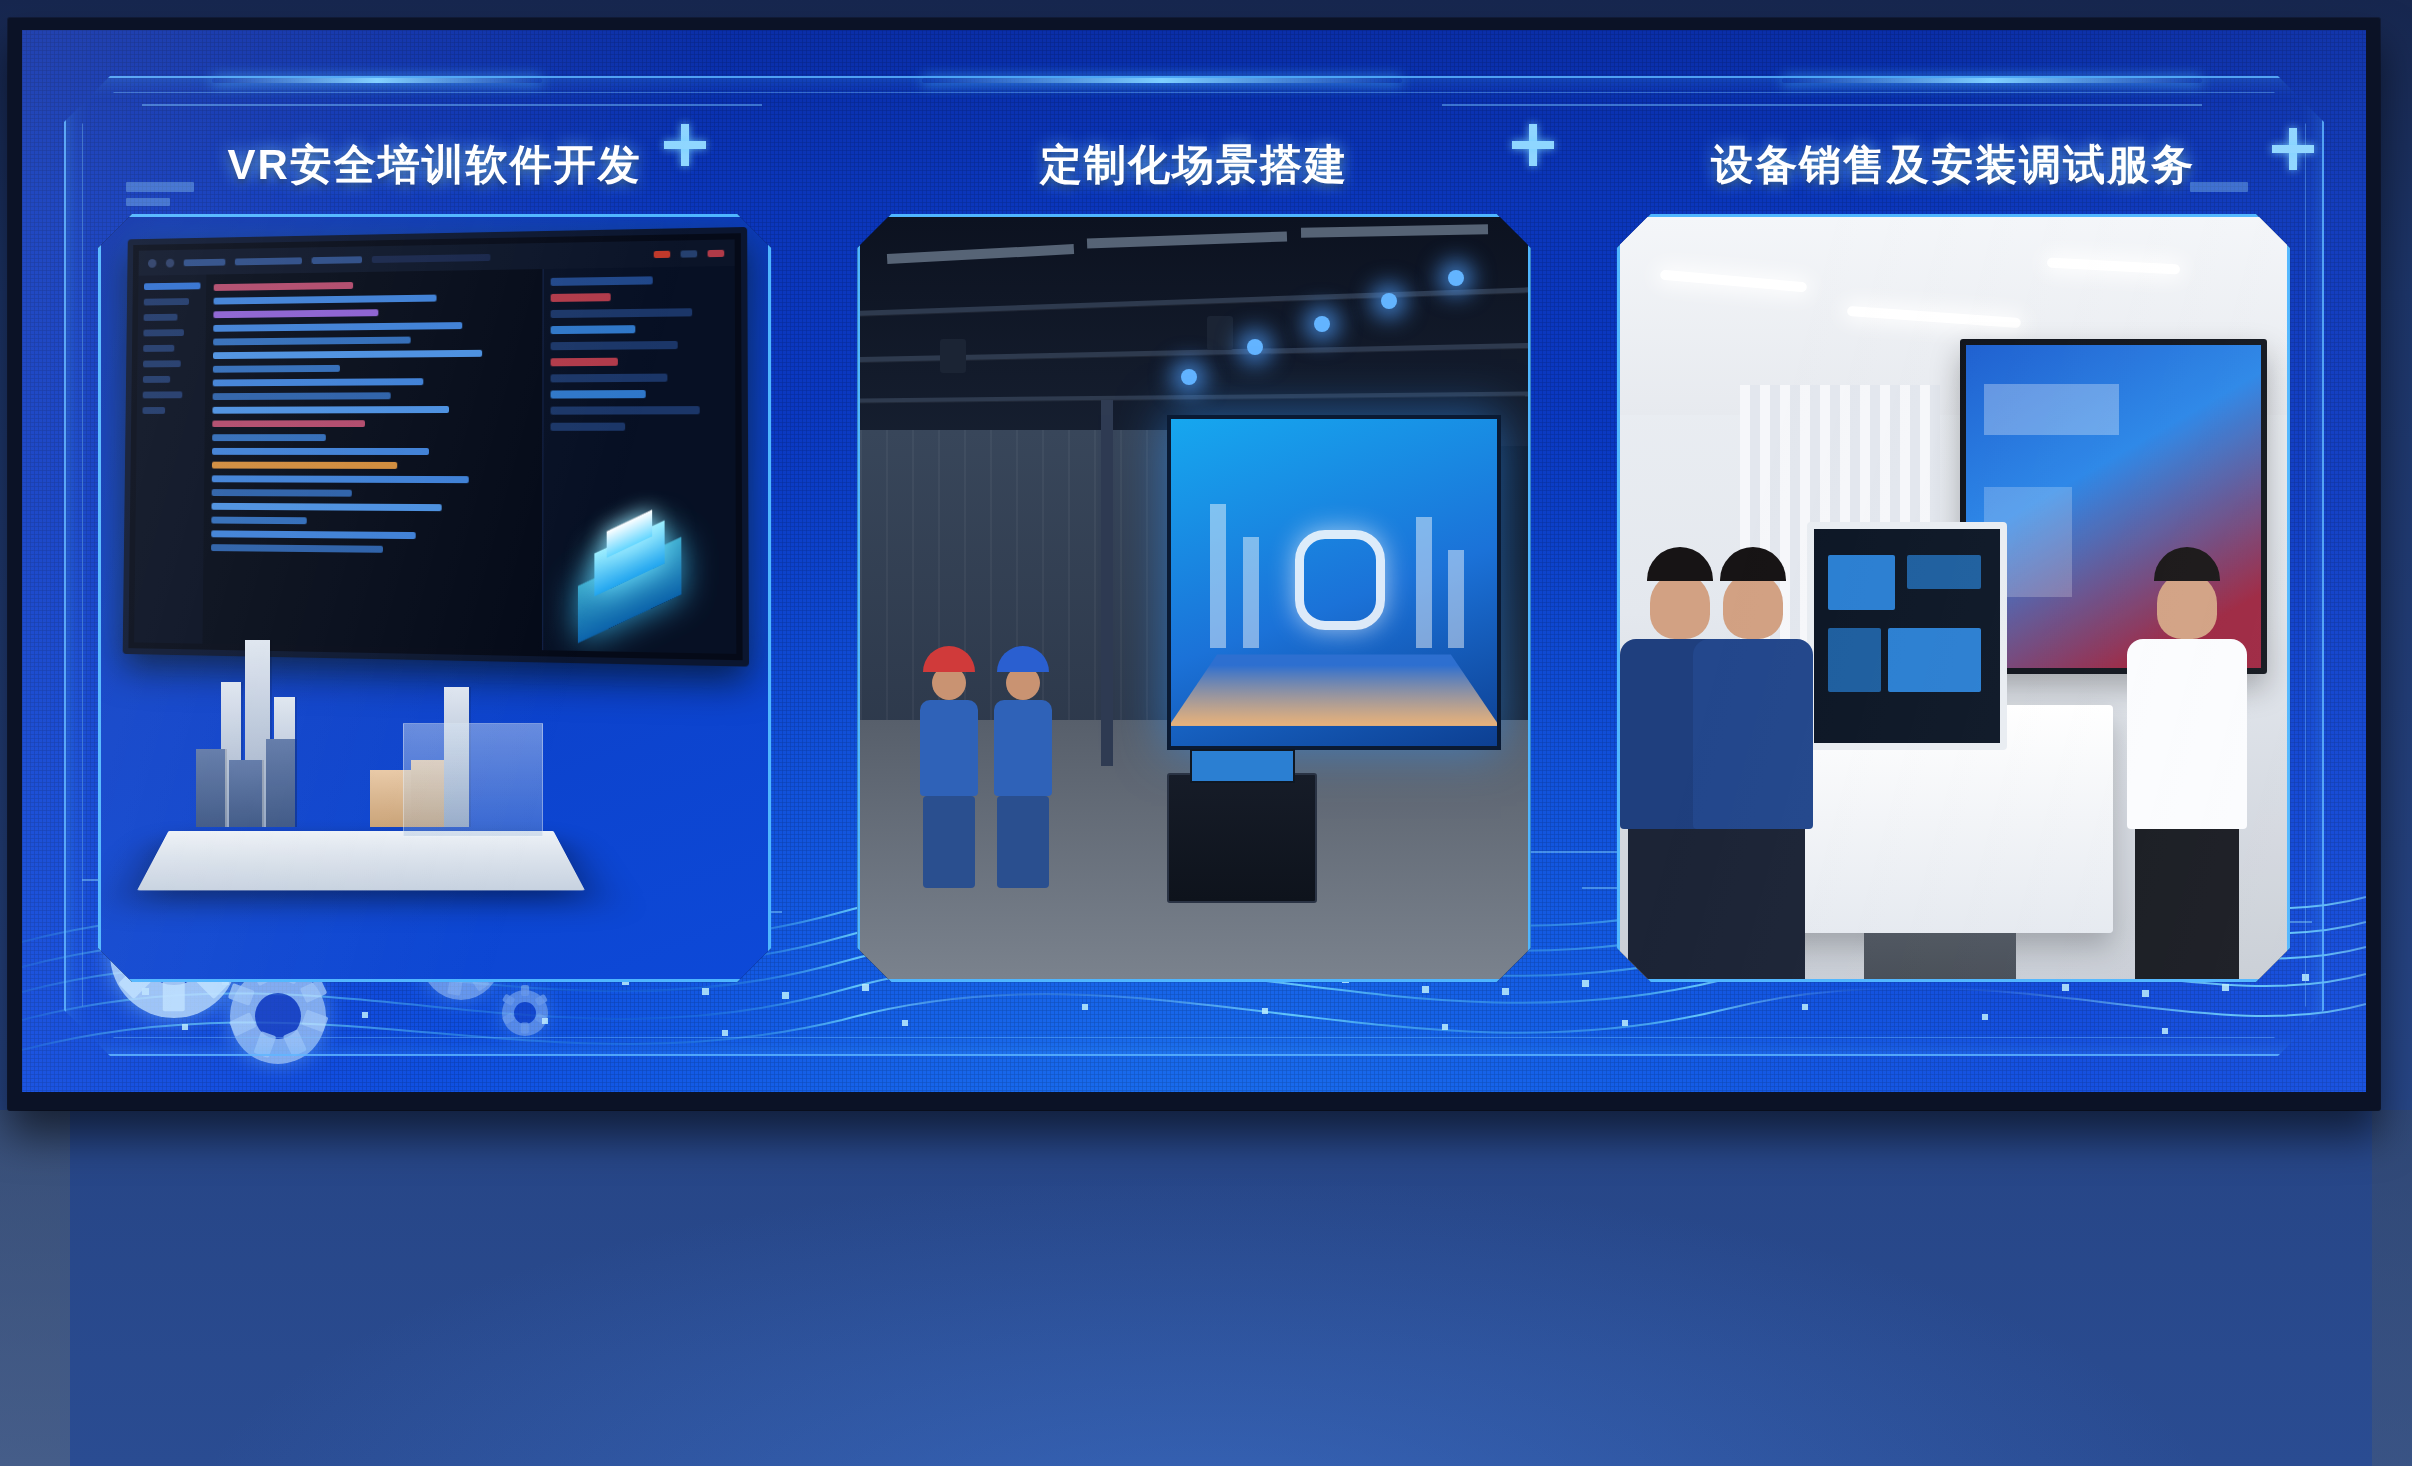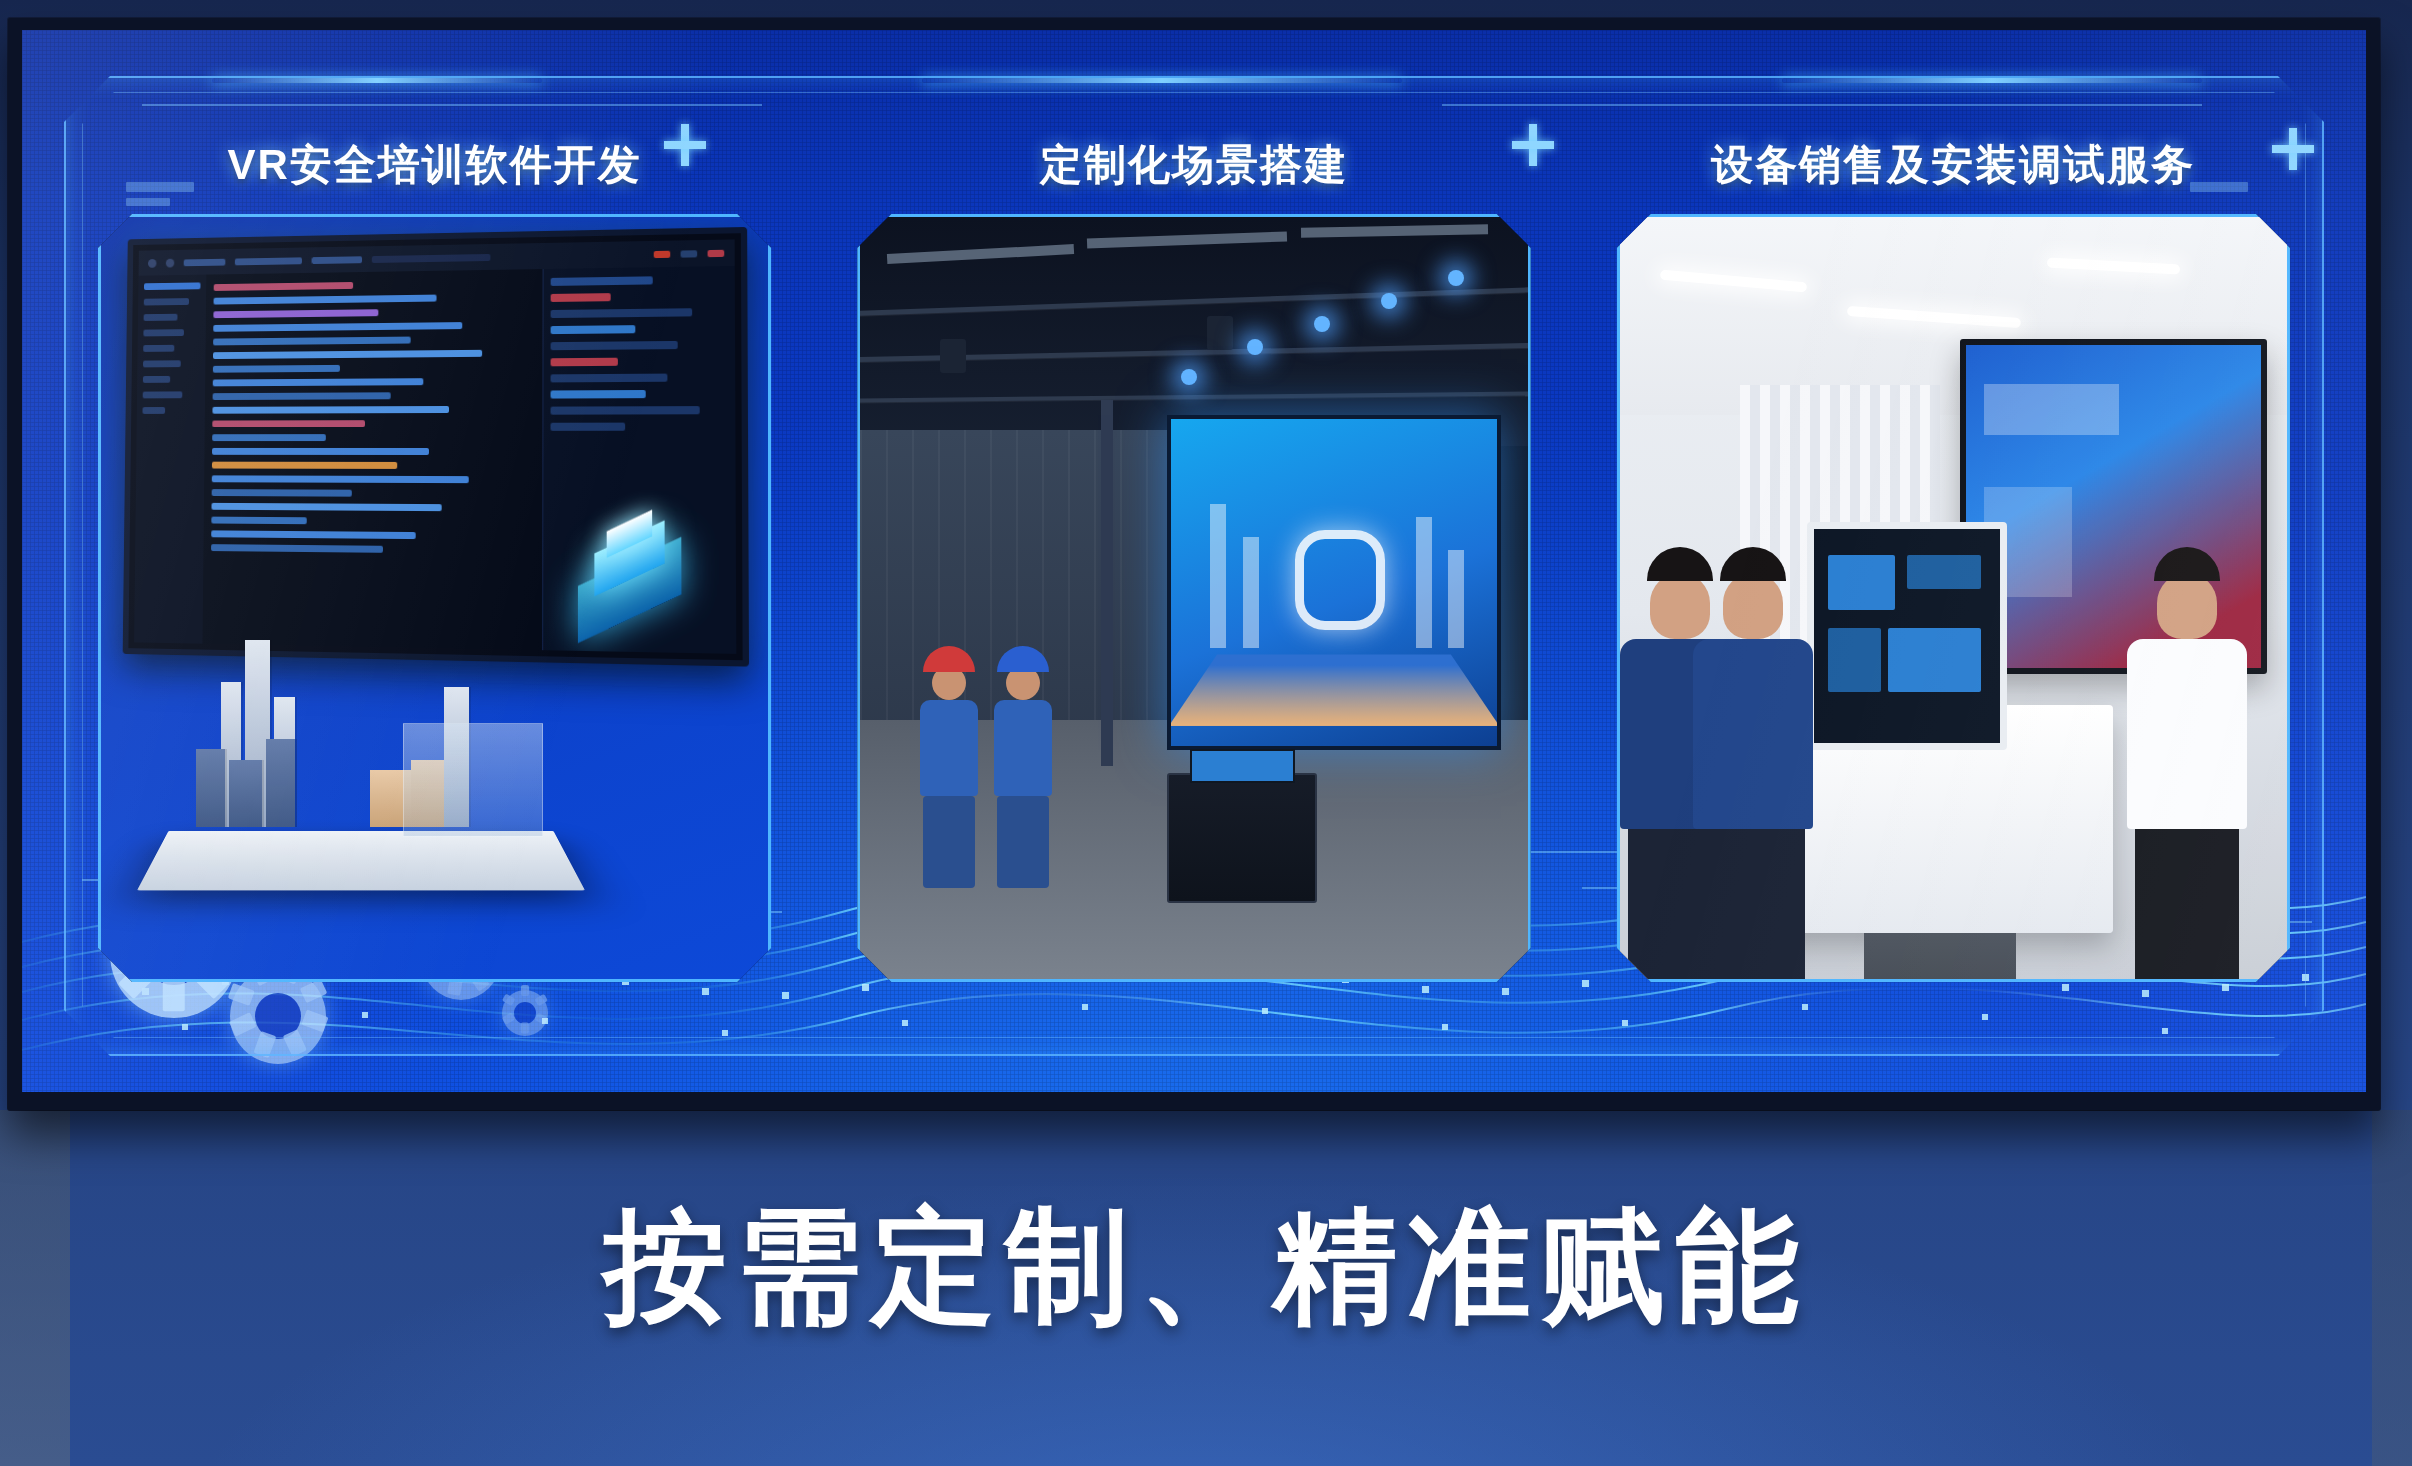--- a/index.html
+++ b/index.html
@@ -539,15 +539,14 @@
               <div class="bd" style="background:#fbfcfe"></div>
               <div class="lg" style="background:#15181f"></div>
             </div>
           </div>
         </div>
       </div>
 
     </div>
   </div>
 
-  <div class="headline">按需定制、精准赋能</div>
 
 </div>
 
 </body></html>

